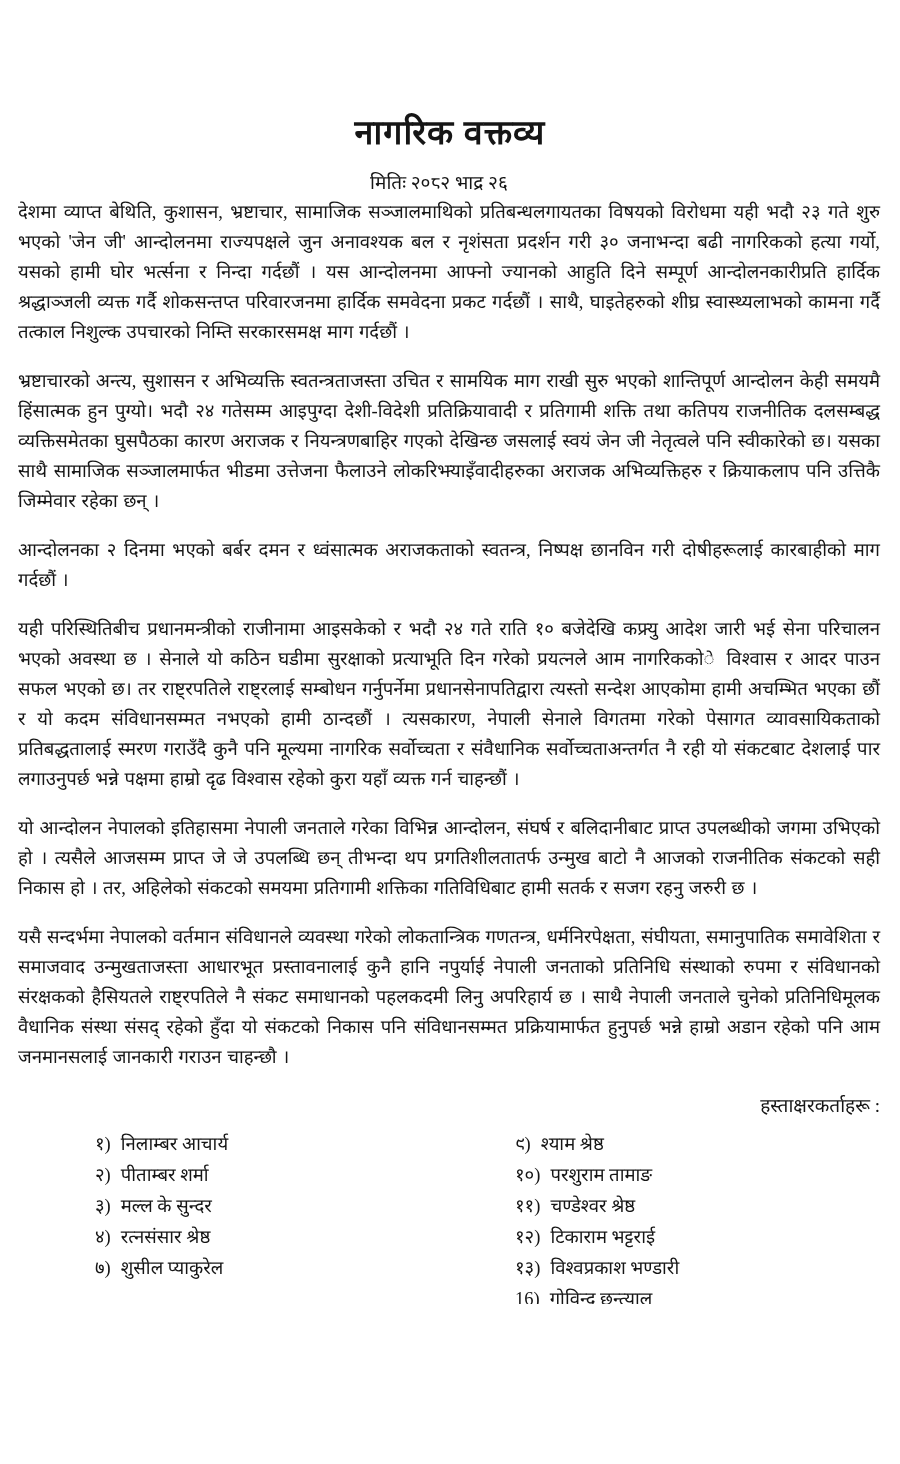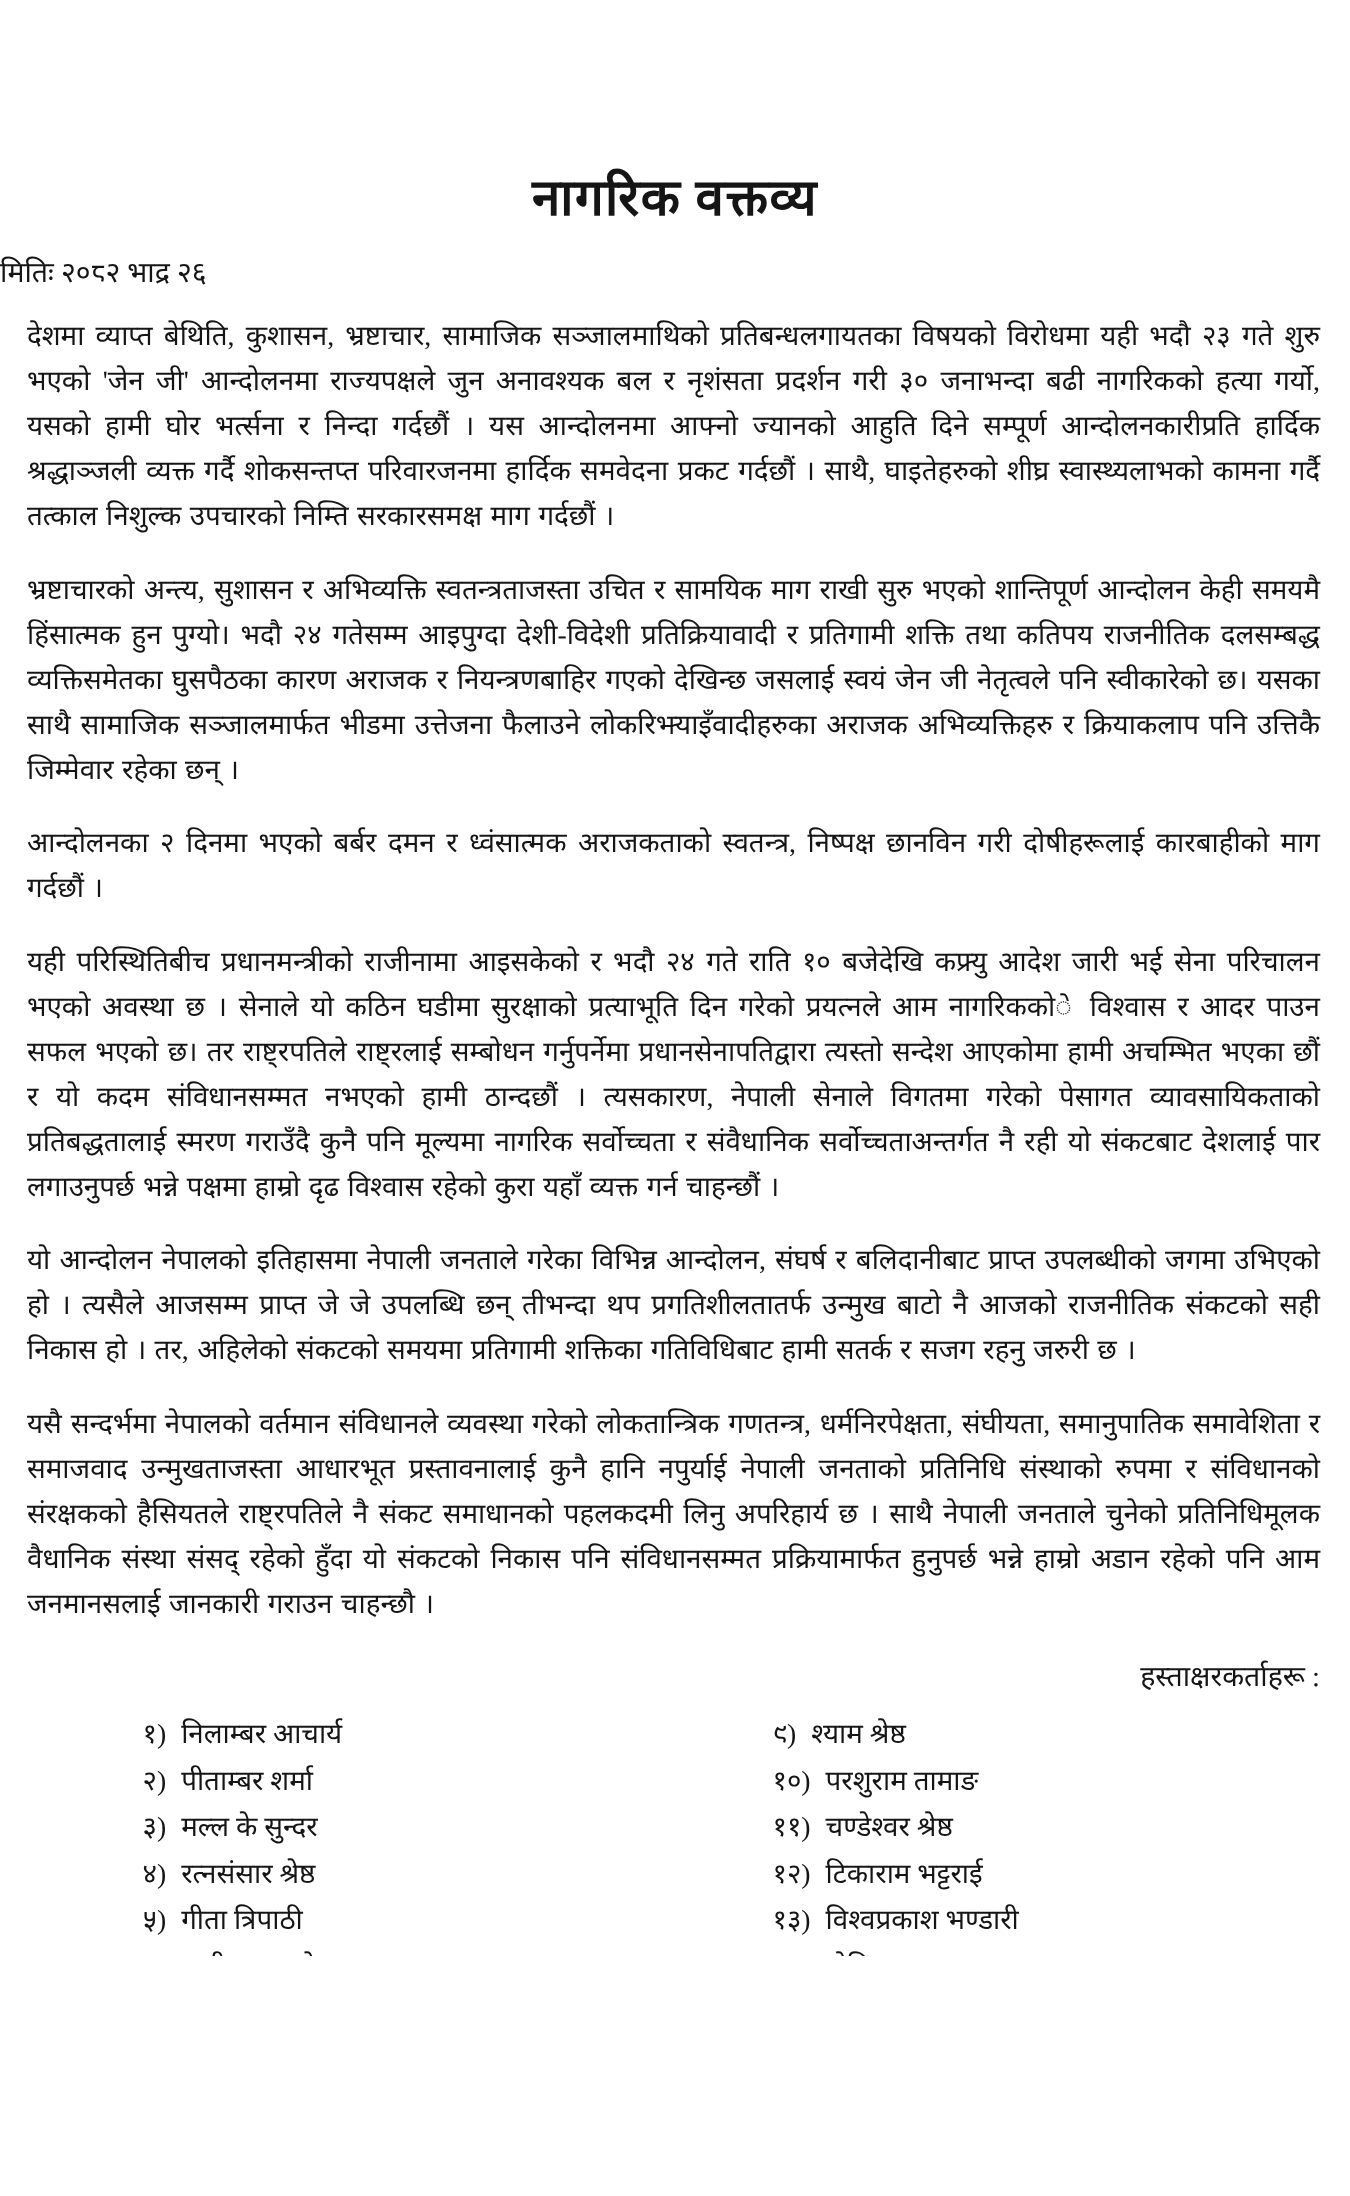--- a/index.html
+++ b/index.html
@@ -21,27 +21,27 @@
     margin-top: 110px;
     text-align: center;
     font-size: 34px;
     font-weight: 600;
     letter-spacing: 1px;
     line-height: 46px;
   }
   .date-line {
     margin-top: 14px;
     margin-right: 22px;
-    text-align: left;
+    text-align: center;
     font-size: 19px;
     font-weight: 500;
     line-height: 26px;
   }
   .content {
-    margin: 14px 20px 0 18px;
+    margin: 1px 20px 0 18px;
   }
   .content p {
     font-size: 18.5px;
     line-height: 30px;
     text-align: justify;
     margin-bottom: 19px;
     word-spacing: 1px;
   }
   .signatories {
     margin: 4px 20px 0 18px;
@@ -94,21 +94,20 @@
   </div>
 
   <div class="signatories">
     <div class="sig-heading">हस्ताक्षरकर्ताहरू :</div>
     <div class="sig-columns">
       <ul class="sig-col left">
         <li><span class="sig-num">१)</span><span>निलाम्बर आचार्य</span></li>
         <li><span class="sig-num">२)</span><span>पीताम्बर शर्मा</span></li>
         <li><span class="sig-num">३)</span><span>मल्ल के सुन्दर</span></li>
         <li><span class="sig-num">४)</span><span>रत्नसंसार श्रेष्ठ</span></li>
-        <li><span class="sig-num">५)</span><span>गीता त्रिपाठी</span></li>
         <li><span class="sig-num">७)</span><span>शुसील प्याकुरेल</span></li>
       </ul>
       <ul class="sig-col right">
         <li><span class="sig-num">९)</span><span>श्याम श्रेष्ठ</span></li>
         <li><span class="sig-num">१०)</span><span>परशुराम तामाङ</span></li>
         <li><span class="sig-num">११)</span><span>चण्डेश्वर श्रेष्ठ</span></li>
         <li><span class="sig-num">१२)</span><span>टिकाराम भट्टराई</span></li>
         <li><span class="sig-num">१३)</span><span>विश्वप्रकाश भण्डारी</span></li>
         <li><span class="sig-num">16)</span><span>गोविन्द छन्त्याल</span></li>
         <li><span class="sig-num">१६)</span><span>महेश मास्के</span></li>

